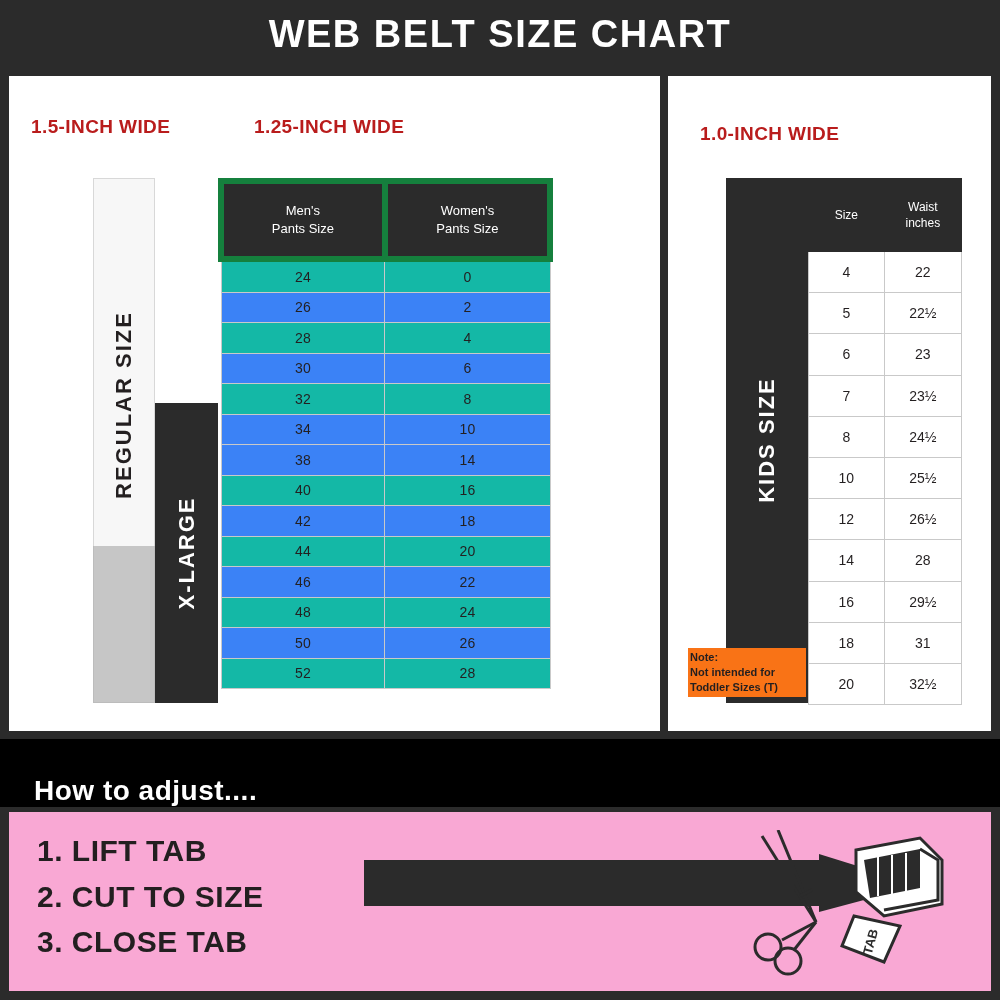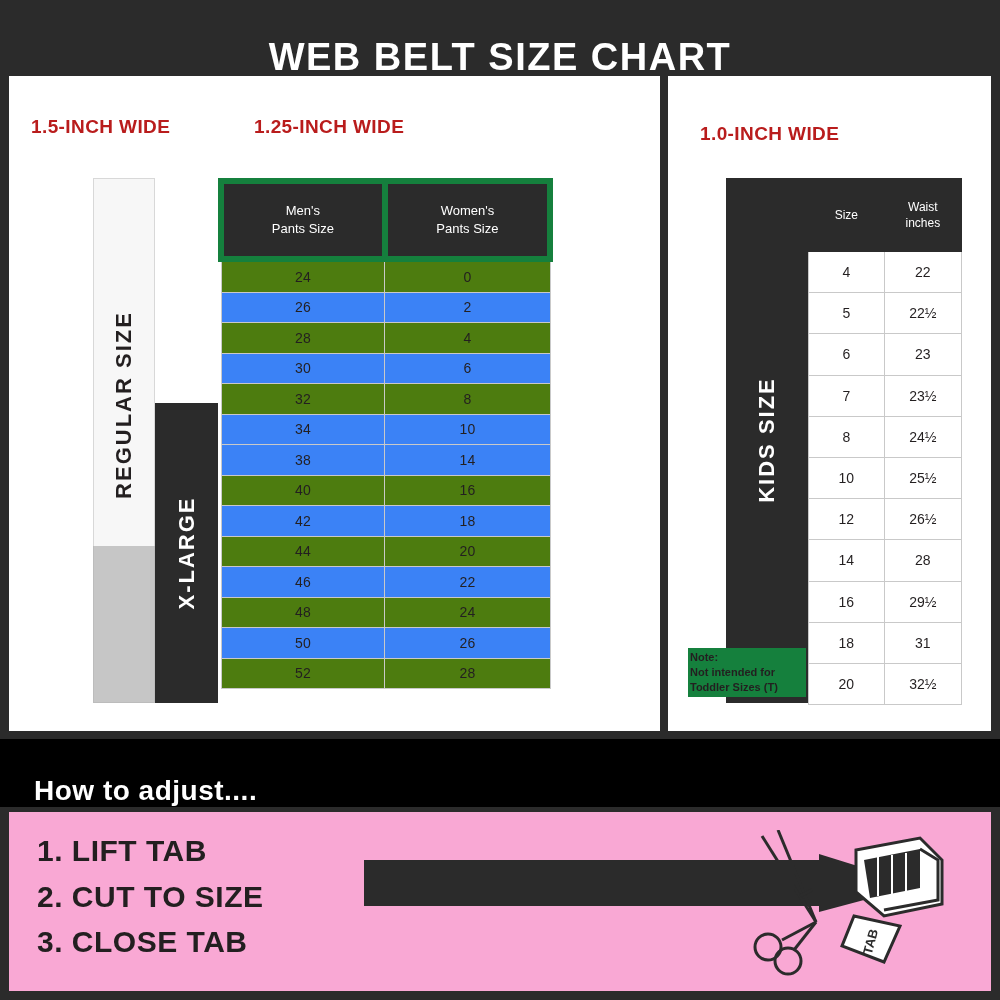--- a/index.html
+++ b/index.html
@@ -24,21 +24,20 @@
 
   
   .header {
     position: absolute;
     left: 0; top: 0;
     width: 1000px; height: 68px;
     background: #2b2b2b;
     display: flex;
     align-items: center;
     justify-content: center;
-    margin-top: 23px;
   }
   .header-title {
     color: #ffffff;
     font-size: 38px;
     font-weight: bold;
     letter-spacing: 1.5px;
     text-align: center;
     line-height: 1;
     white-space: nowrap;
   }
@@ -151,21 +150,21 @@
     height: 72px;
     font-size: 13px;
     line-height: 1.35;
     font-weight: normal;
     width: 167.5px;
     border: 6px solid #15803d;
   }
   .adult-table td.val {
     height: 29.5px;
     font-size: 14px;
-    background: #4d7c0f;
+    background: #14b8a6;
     border: 1px solid #c9c9c9;
     color: #231f20;
   }
   .adult-table tr.alt td.val {
     background: #3b82f6;
   }
 
   
   .kids-wrap {
     position: absolute;
@@ -202,21 +201,21 @@
   }
   .kids-note {
     position: absolute;
     left: 2px; bottom: 6px;
     width: 118px;
     font-size: 11px;
     font-weight: bold;
     color: #231f20;
     line-height: 1.35;
     text-align: left;
-    background: #15803d;
+    background: #f97316;
     padding: 2px 20px 2px 2px;
     box-sizing: border-box;
   }
   .kids-table {
     position: absolute;
     left: 122px; top: 0;
     width: 154px;
   }
   .kids-table th.head {
     background: #2b2b2b;

